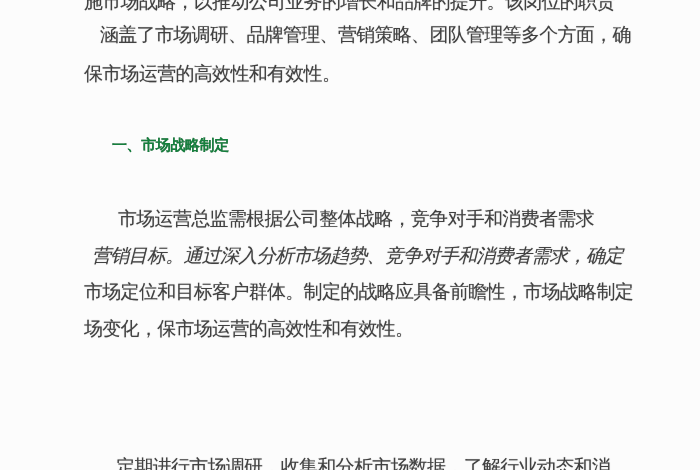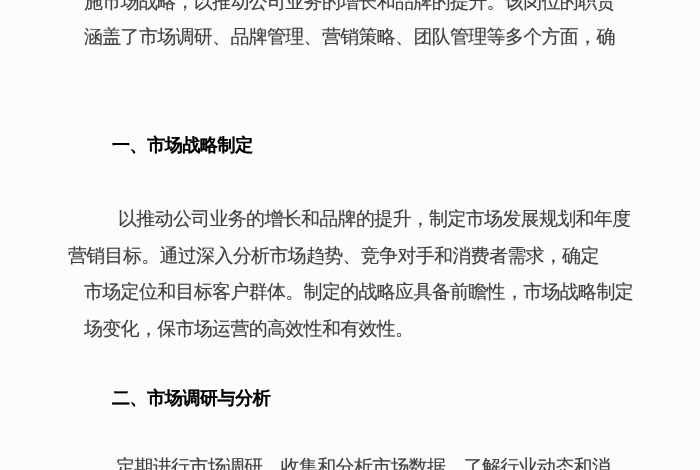--- a/index.html
+++ b/index.html
@@ -22,39 +22,39 @@
   }
   .body-line {
     font-family: "DejaVu Serif", "Liberation Serif", serif;
     font-size: 19px;
     letter-spacing: -0.7px;
     color: #414141;
     text-shadow: 0 0 1px rgba(80,80,80,0.45);
   }
   .heading-line {
     font-family: "DejaVu Sans", "Liberation Sans", sans-serif;
-    font-size: 18px;
+    font-size: 15px;
     font-weight: bold;
     letter-spacing: -0.4px;
-    color: #000000;
+    color: #15803d;
     text-shadow: 0 0 0.5px rgba(40,40,40,0.55);
   }
 </style>
 </head>
 <body>
 
 <div class="page">
 
   <div class="line body-line" style="left:84px; top:-11px;">施市场战略，以推动公司业务的增长和品牌的提升。该岗位的职责</div>
-  <div class="line body-line" style="left:84px; top:24px;">涵盖了市场调研、品牌管理、营销策略、团队管理等多个方面，确</div>
+  <div class="line body-line" style="left:100px; top:24px;font-family:Liberation Mono, monospace;">涵盖了市场调研、品牌管理、营销策略、团队管理等多个方面，确</div>
+  <div class="line body-line" style="left:84px; top:61px;">保市场运营的高效性和有效性。</div>
 
   <div class="line heading-line" style="left:112px; top:133px;">一、市场战略制定</div>
 
-  <div class="line body-line" style="left:118px; top:206px;">以推动公司业务的增长和品牌的提升，制定市场发展规划和年度</div>
-  <div class="line body-line" style="left:68px; top:243px;">营销目标。通过深入分析市场趋势、竞争对手和消费者需求，确定</div>
+  <div class="line body-line" style="left:118px; top:206px;">市场运营总监需根据公司整体战略，竞争对手和消费者需求</div>
+  <div class="line body-line" style="left:92px; top:243px;font-style:italic;">营销目标。通过深入分析市场趋势、竞争对手和消费者需求，确定</div>
   <div class="line body-line" style="left:84px; top:279px;">市场定位和目标客户群体。制定的战略应具备前瞻性，市场战略制定</div>
   <div class="line body-line" style="left:84px; top:316px;">场变化，保市场运营的高效性和有效性。</div>
 
-  <div class="line heading-line" style="left:112px; top:386px;">二、市场调研与分析</div>
 
   <div class="line body-line" style="left:116px; top:454px;">定期进行市场调研，收集和分析市场数据，了解行业动态和消</div>
 
 </div>
 
 </body></html>

